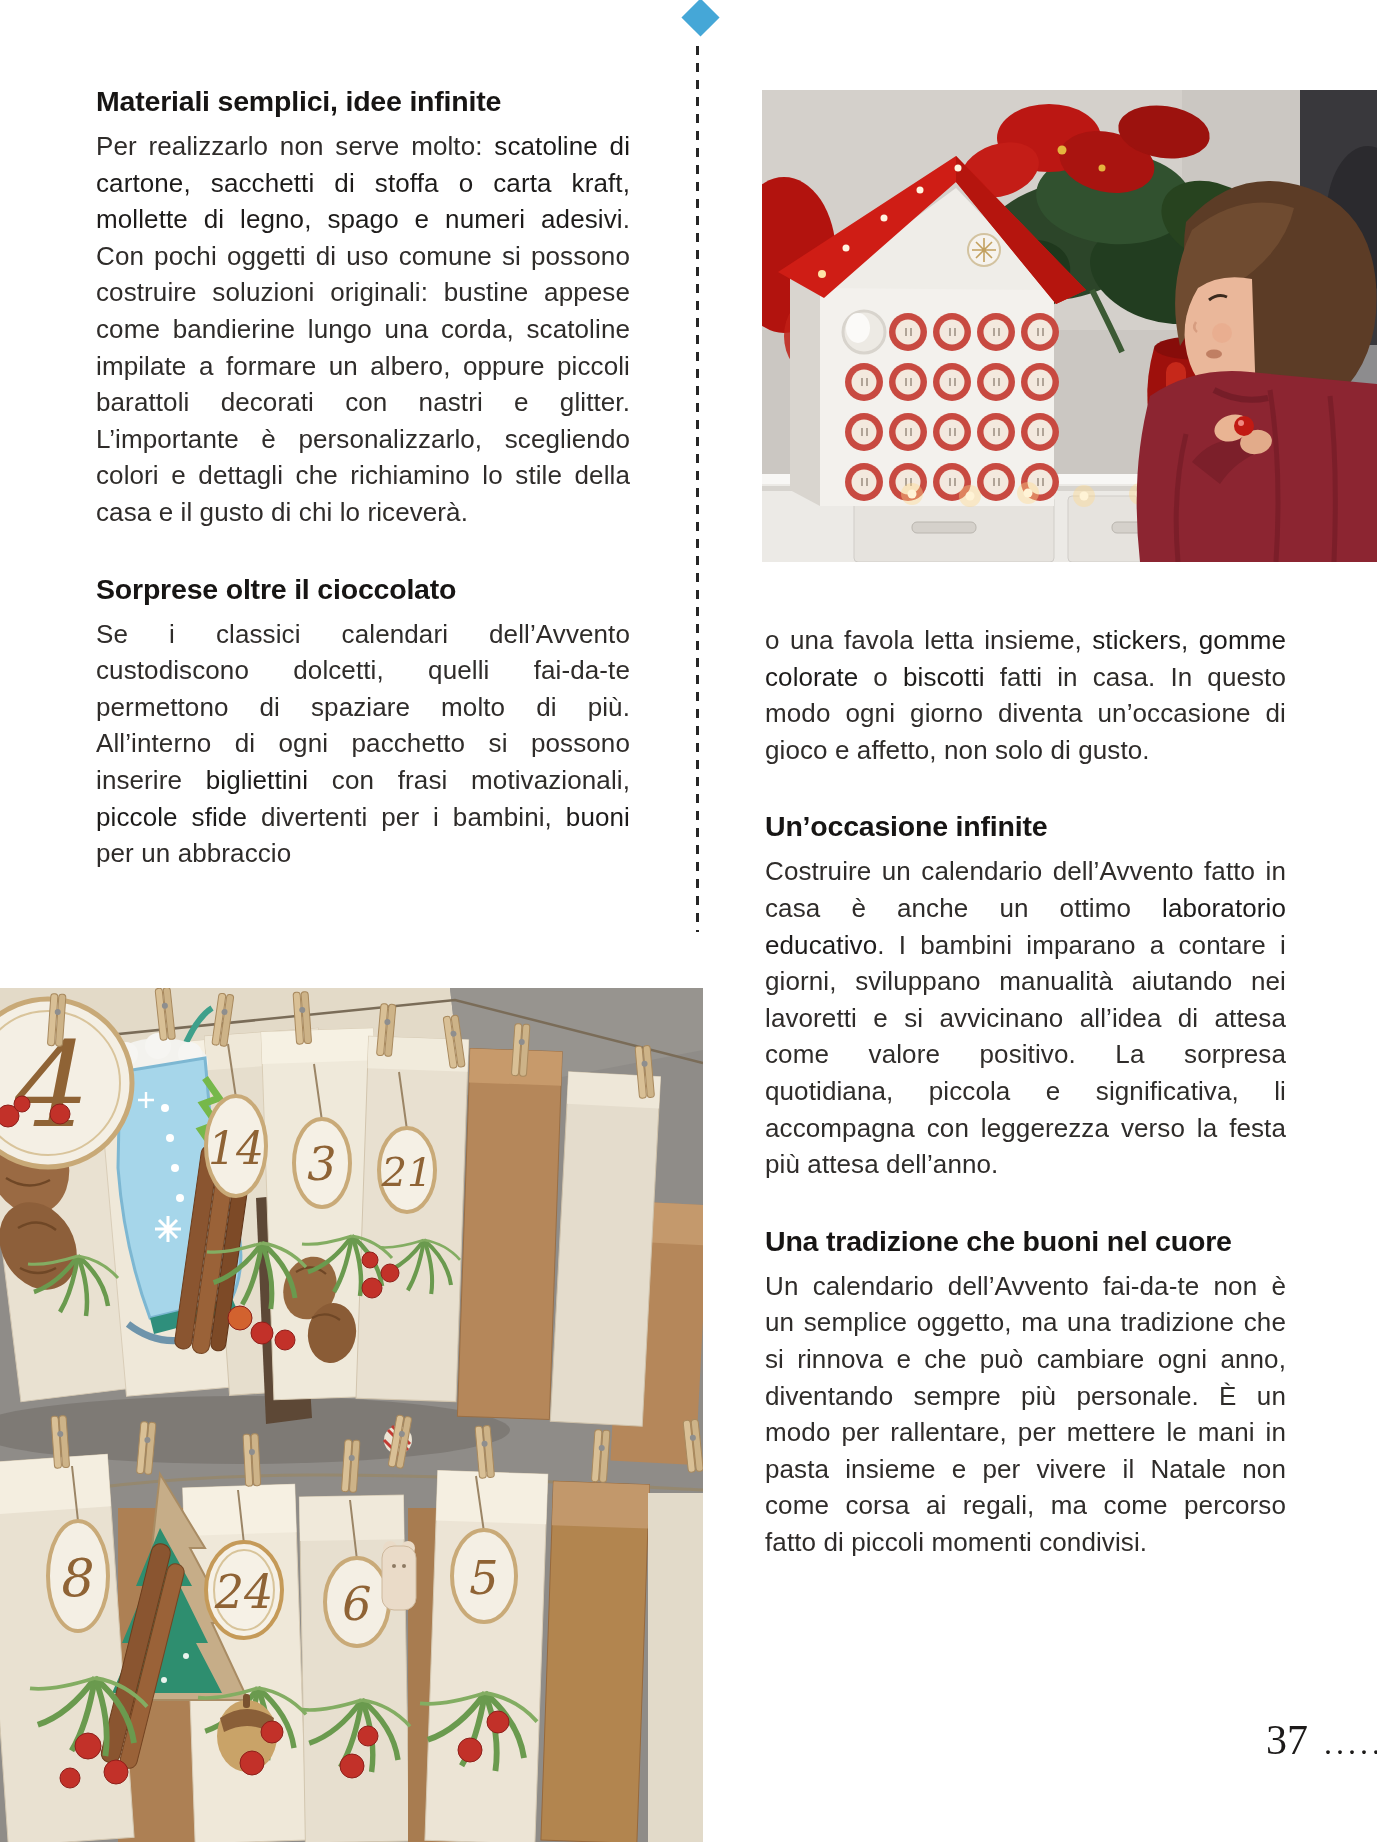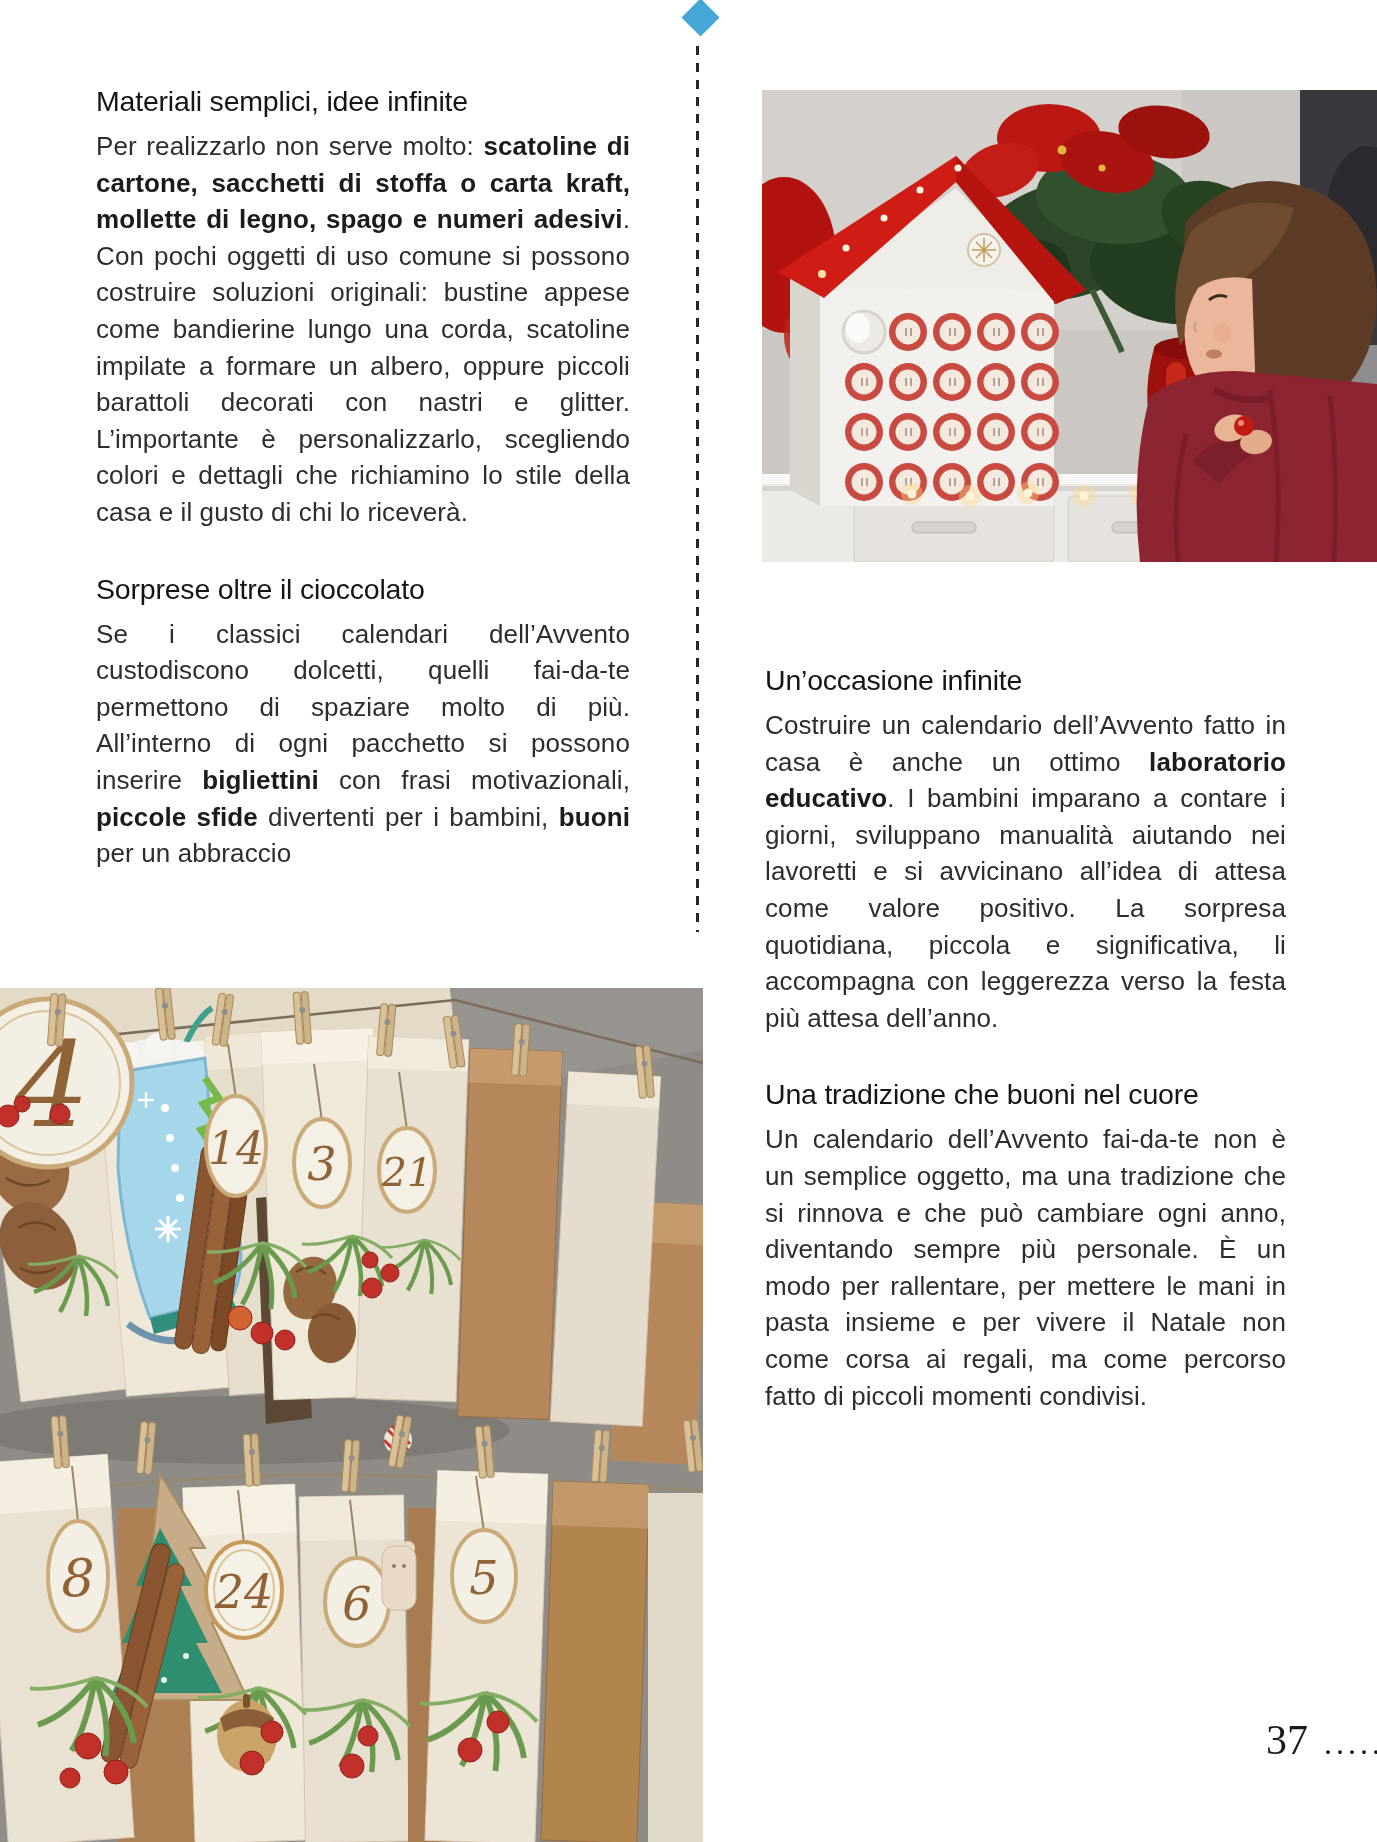--- a/index.html
+++ b/index.html
@@ -13,29 +13,29 @@
     background:#45a7d7;transform:rotate(45deg);
   }
   .divider{
     position:absolute;left:696px;top:46px;width:3px;height:886px;
     background:repeating-linear-gradient(180deg,#262626 0 9px,transparent 9px 17px);
   }
   .col{position:absolute;}
   .col-left{left:96px;top:84px;width:534px;}
   .col-right{left:765px;top:622px;width:521px;}
   h2{
-    font-size:28.5px;line-height:34px;font-weight:normal;color:#171514;
+    font-size:28.5px;line-height:34px;font-weight:bold;color:#171514;
     margin:0 0 10px 0;letter-spacing:-0.2px;
   }
   h2.spaced{margin-top:41px;}
   p.body{
     margin:0;font-size:26px;line-height:36.6px;color:#2f2c2a;
     text-align:justify;letter-spacing:0.1px;font-weight:300;
   }
-  p.body span.bold{font-weight:bold;color:#1d1b1a;}
+  p.body span.bold{font-weight:normal;color:#1d1b1a;}
   figure{margin:0;padding:0;}
   .photo-tr{position:absolute;left:762px;top:90px;width:615px;height:472px;}
   .photo-bl{position:absolute;left:0;top:988px;width:703px;height:854px;}
   .photo-tr svg,.photo-bl svg{display:block;width:100%;height:100%;}
   .pagenum{
     position:absolute;left:1266px;top:1716px;display:flex;align-items:baseline;gap:16px;
     font-family:"Liberation Serif", serif;color:#1c1a19;white-space:nowrap;
   }
   .pagenum .num{font-size:42px;}
   .pagenum .dots{font-size:32px;letter-spacing:4px;}
@@ -235,20 +235,21 @@
     <path d="M430 372 q20 -26 52 -22 l20 10 q-28 10 -44 34 z" fill="#7c1f2a"></path>
     <ellipse cx="470" cy="338" rx="18" ry="13" fill="#e9b493" transform="rotate(-18 470 338)"></ellipse>
     <ellipse cx="494" cy="352" rx="16" ry="12" fill="#e2ab8a" transform="rotate(-10 494 352)"></ellipse>
     <circle cx="482" cy="336" r="10" fill="#c11a13"></circle>
     <circle cx="479" cy="333" r="3" fill="#f0887f"></circle>
   </g>
 </svg>
 </figure>
 
 <div class="col col-right">
+  <p class="body"><span>o una favola letta insieme, </span><span class="bold">stickers, gomme colorate</span><span> o </span><span class="bold">biscotti</span><span> fatti in casa. In questo modo ogni giorno diventa un’occasione di gioco e affetto, non solo di gusto.</span></p>
   <h2 class="spaced">Un’occasione infinite</h2>
   <p class="body"><span>Costruire un calendario dell’Avvento fatto in casa è anche un ottimo </span><span class="bold">laboratorio educativo</span><span>. I bambini imparano a contare i giorni, sviluppano manualità aiutando nei lavoretti e si avvicinano all’idea di attesa come valore positivo. La sorpresa quotidiana, piccola e significativa, li accompagna con leggerezza verso la festa più attesa dell’anno.</span></p>
   <h2 class="spaced">Una tradizione che buoni nel cuore</h2>
   <p class="body"><span>Un calendario dell’Avvento fai-da-te non è un semplice oggetto, ma una tradizione che si rinnova e che può cambiare ogni anno, diventando sempre più personale. È un modo per rallentare, per mettere le mani in pasta insieme e per vivere il Natale non come corsa ai regali, ma come percorso fatto di piccoli momenti condivisi.</span></p>
 </div>
 
 <figure class="photo-bl">
 <svg viewBox="0 0 703 854" preserveAspectRatio="none" role="img">
   <defs>
     <g id="pin">

